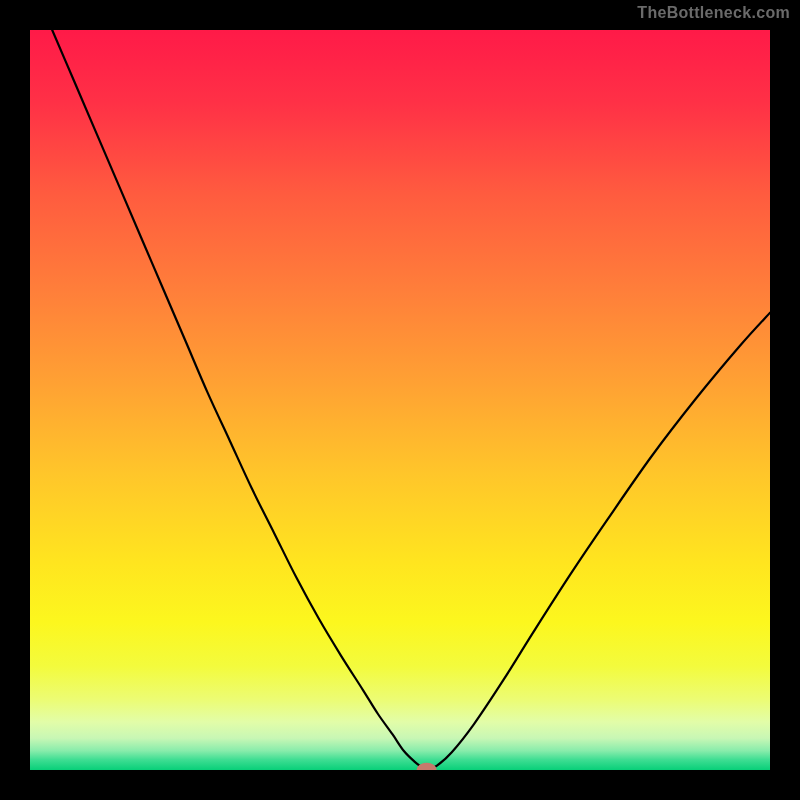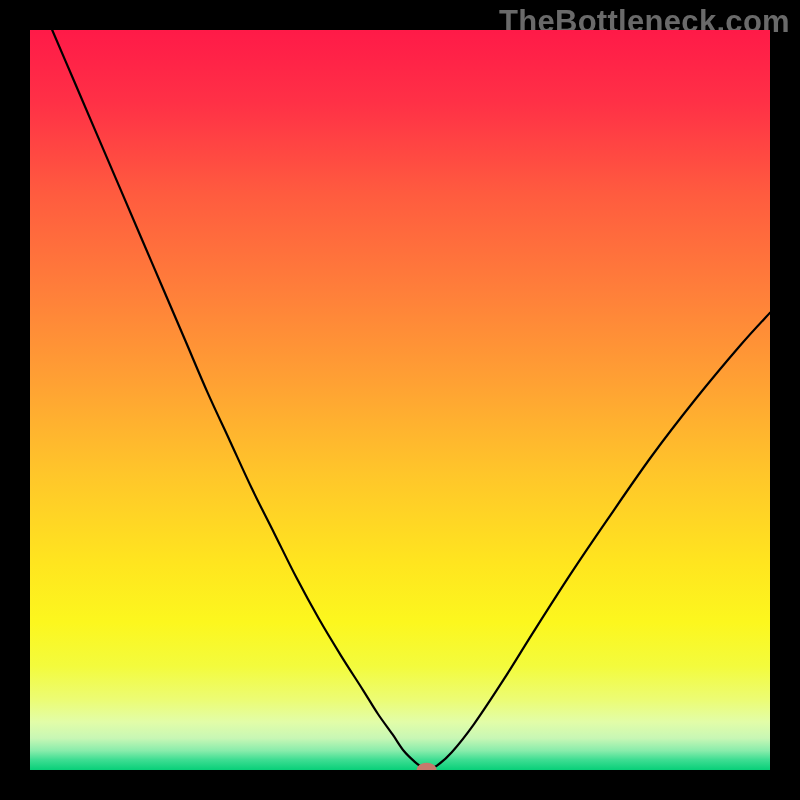--- a/index.html
+++ b/index.html
@@ -14,21 +14,21 @@
     position: relative;
     width: 800px;
     height: 800px;
     background: #000;
   }
   .watermark {
     position: absolute;
     top: 4px;
     right: 10px;
     font-family: Arial, Helvetica, sans-serif;
-    font-size: 31px;
+    font-size: 16px;
     font-weight: 600;
     color: #6a6a6a;
     letter-spacing: 0.3px;
     user-select: none;
   }
   svg {
     position: absolute;
     top: 0;
     left: 0;
   }

